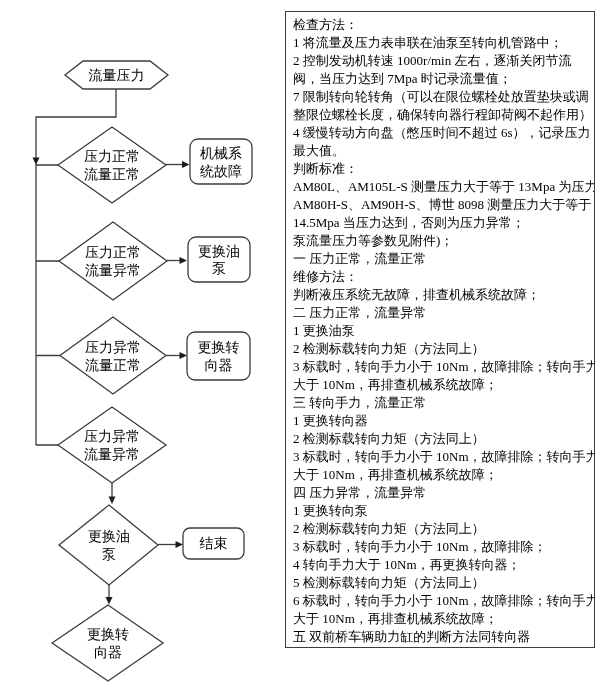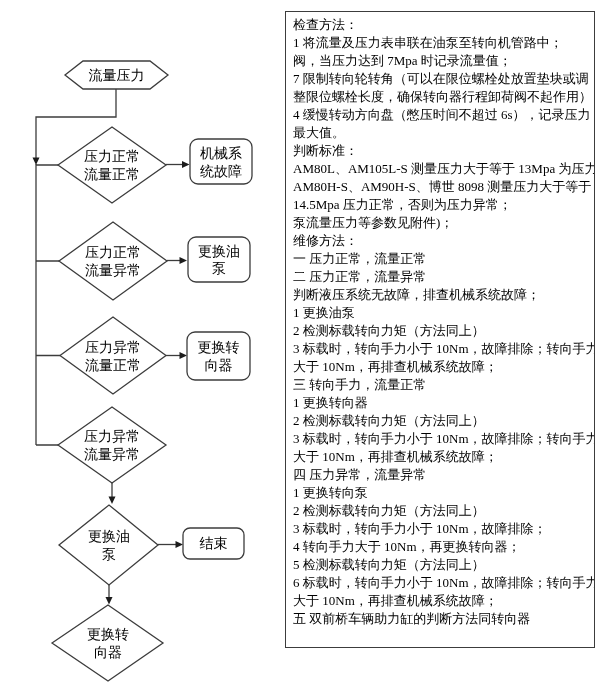--- a/index.html
+++ b/index.html
@@ -102,34 +102,35 @@
     <g>
       <polygon class="shape" points="52,643 108,605 163,643 108,681"></polygon>
       <text x="108" y="639">更换转</text>
       <text x="108" y="657">向器</text>
     </g>
   </svg>
 
   <div class="panel">
     <div class="pl">检查方法：</div>
     <div class="pl">1 将流量及压力表串联在油泵至转向机管路中；</div>
+    <div class="pl">2 控制发动机转速 1000r/min 左右，逐渐关闭节流</div>
     <div class="pl">阀，当压力达到 7Mpa 时记录流量值；</div>
     <div class="pl">7 限制转向轮转角（可以在限位螺栓处放置垫块或调</div>
     <div class="pl">整限位螺栓长度，确保转向器行程卸荷阀不起作用）；</div>
     <div class="pl">4 缓慢转动方向盘（憋压时间不超过 6s），记录压力</div>
     <div class="pl">最大值。</div>
     <div class="pl">判断标准：</div>
     <div class="pl">AM80L、AM105L-S 测量压力大于等于 13Mpa 为压力正</div>
     <div class="pl">AM80H-S、AM90H-S、博世 8098 测量压力大于等于</div>
-    <div class="pl">14.5Mpa 压力正常，否则为压力异常；</div>
+    <div class="pl">14.5Mpa 当压力达到，否则为压力异常；</div>
     <div class="pl">泵流量压力等参数见附件)；</div>
+    <div class="pl">一 压力正常，流量正常</div>
     <div class="pl">维修方法：</div>
-    <div class="pl">一 压力正常，流量正常</div>
+    <div class="pl">判断液压系统无故障，排查机械系统故障；</div>
     <div class="pl">二 压力正常，流量异常</div>
-    <div class="pl">判断液压系统无故障，排查机械系统故障；</div>
     <div class="pl">1 更换油泵</div>
     <div class="pl">2 检测标载转向力矩（方法同上）</div>
     <div class="pl">3 标载时，转向手力小于 10Nm，故障排除；转向手力</div>
     <div class="pl">大于 10Nm，再排查机械系统故障；</div>
     <div class="pl">三 转向手力，流量正常</div>
     <div class="pl">1 更换转向器</div>
     <div class="pl">2 检测标载转向力矩（方法同上）</div>
     <div class="pl">3 标载时，转向手力小于 10Nm，故障排除；转向手力</div>
     <div class="pl">大于 10Nm，再排查机械系统故障；</div>
     <div class="pl">四 压力异常，流量异常</div>

